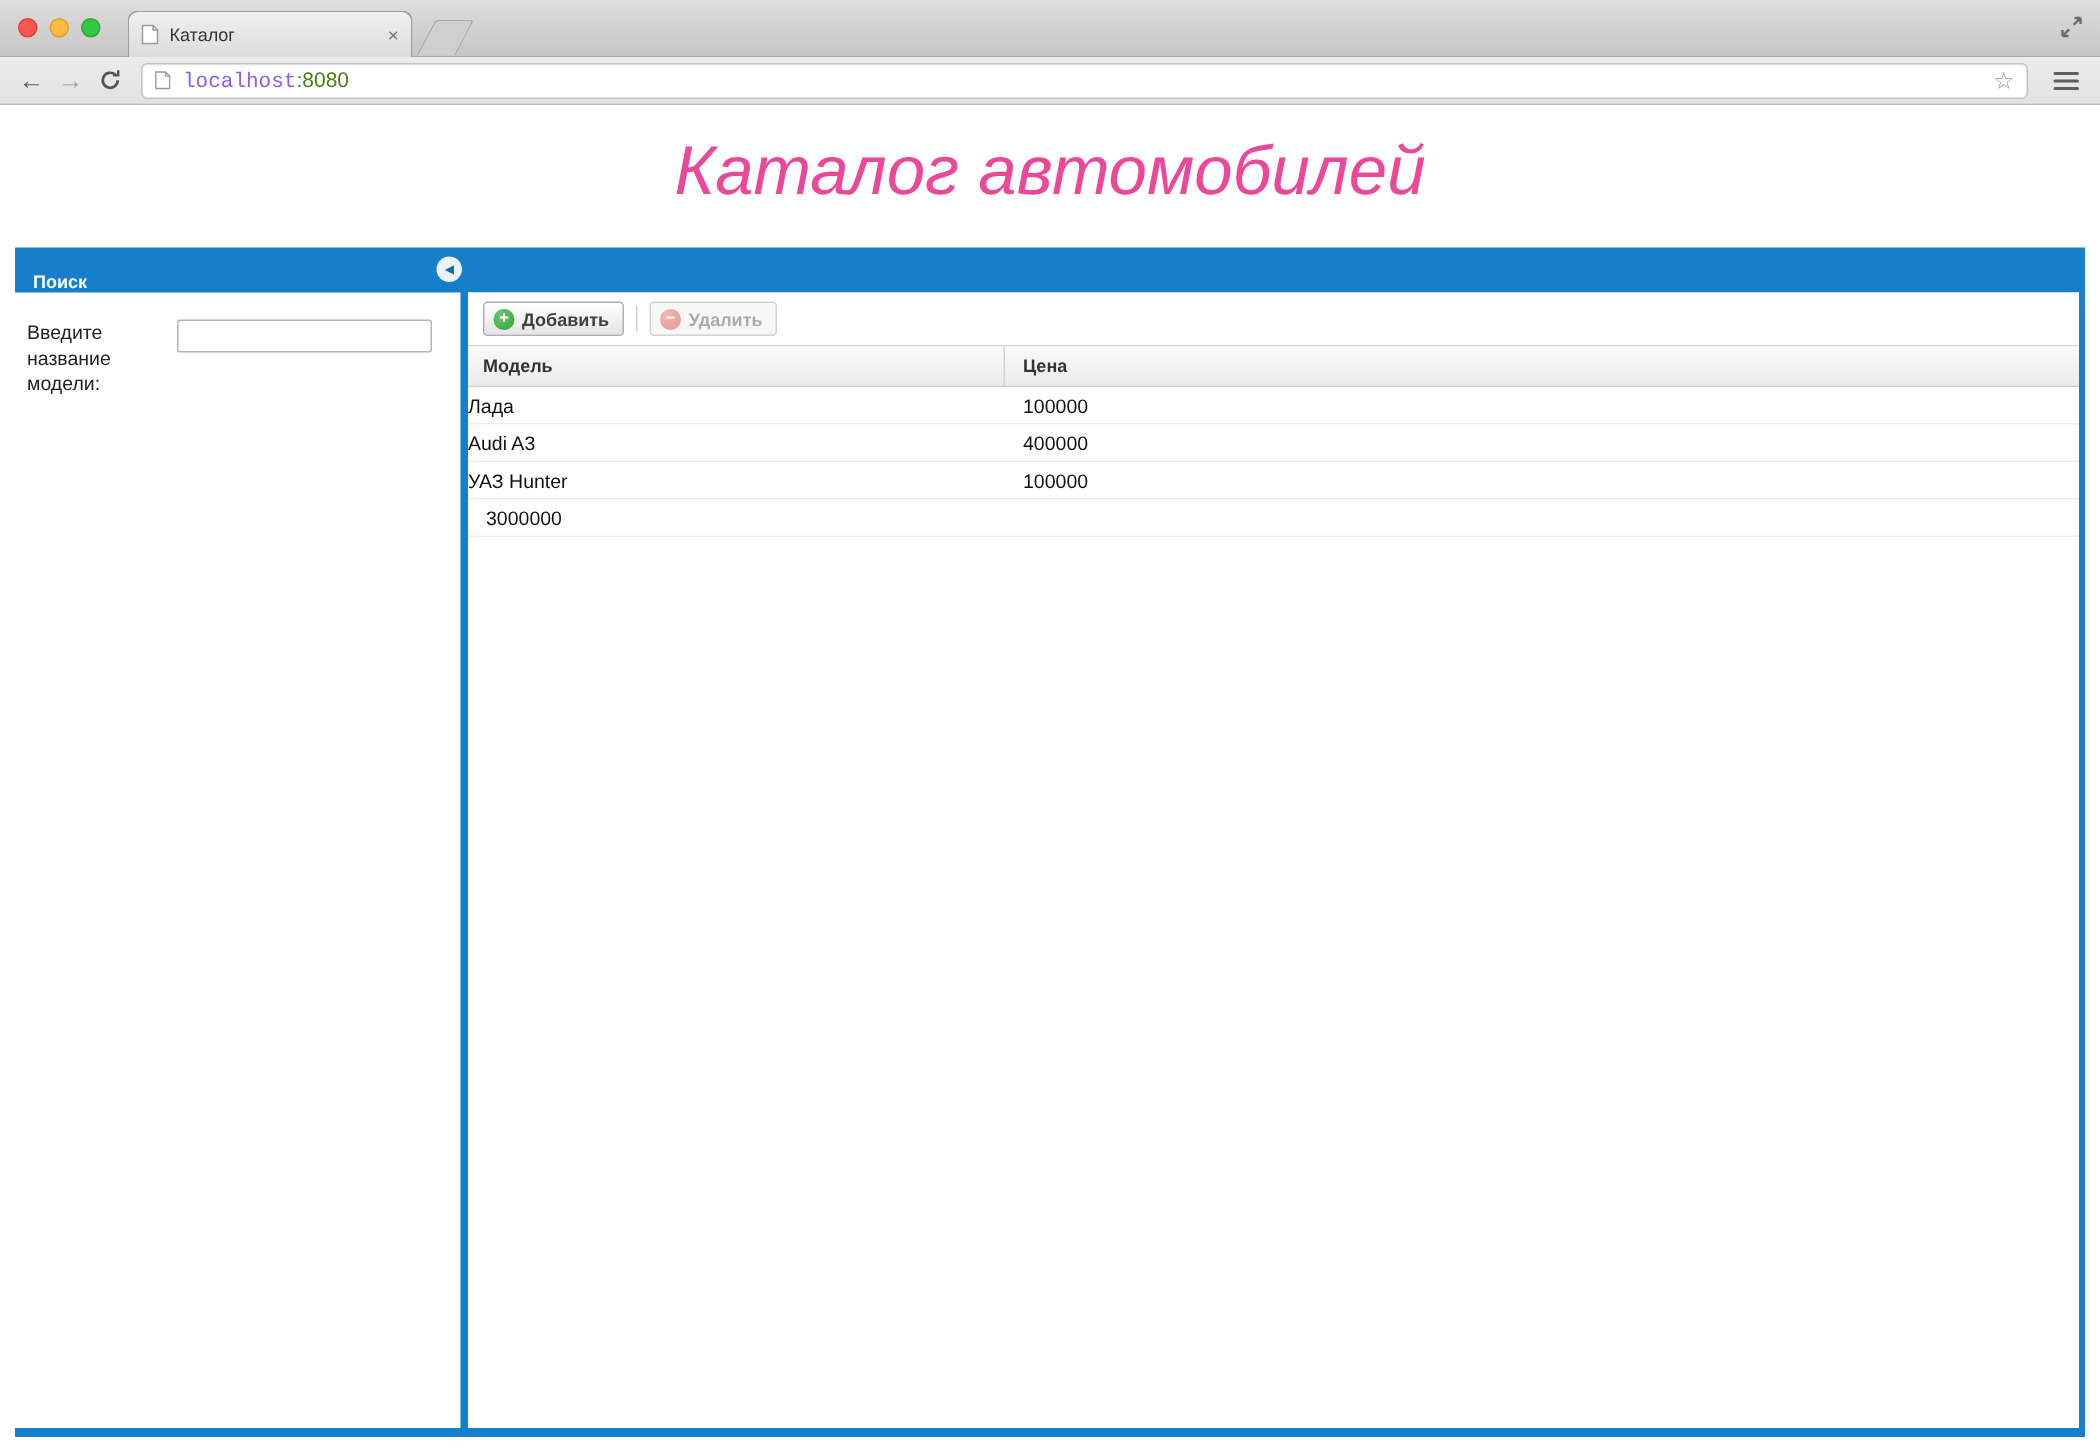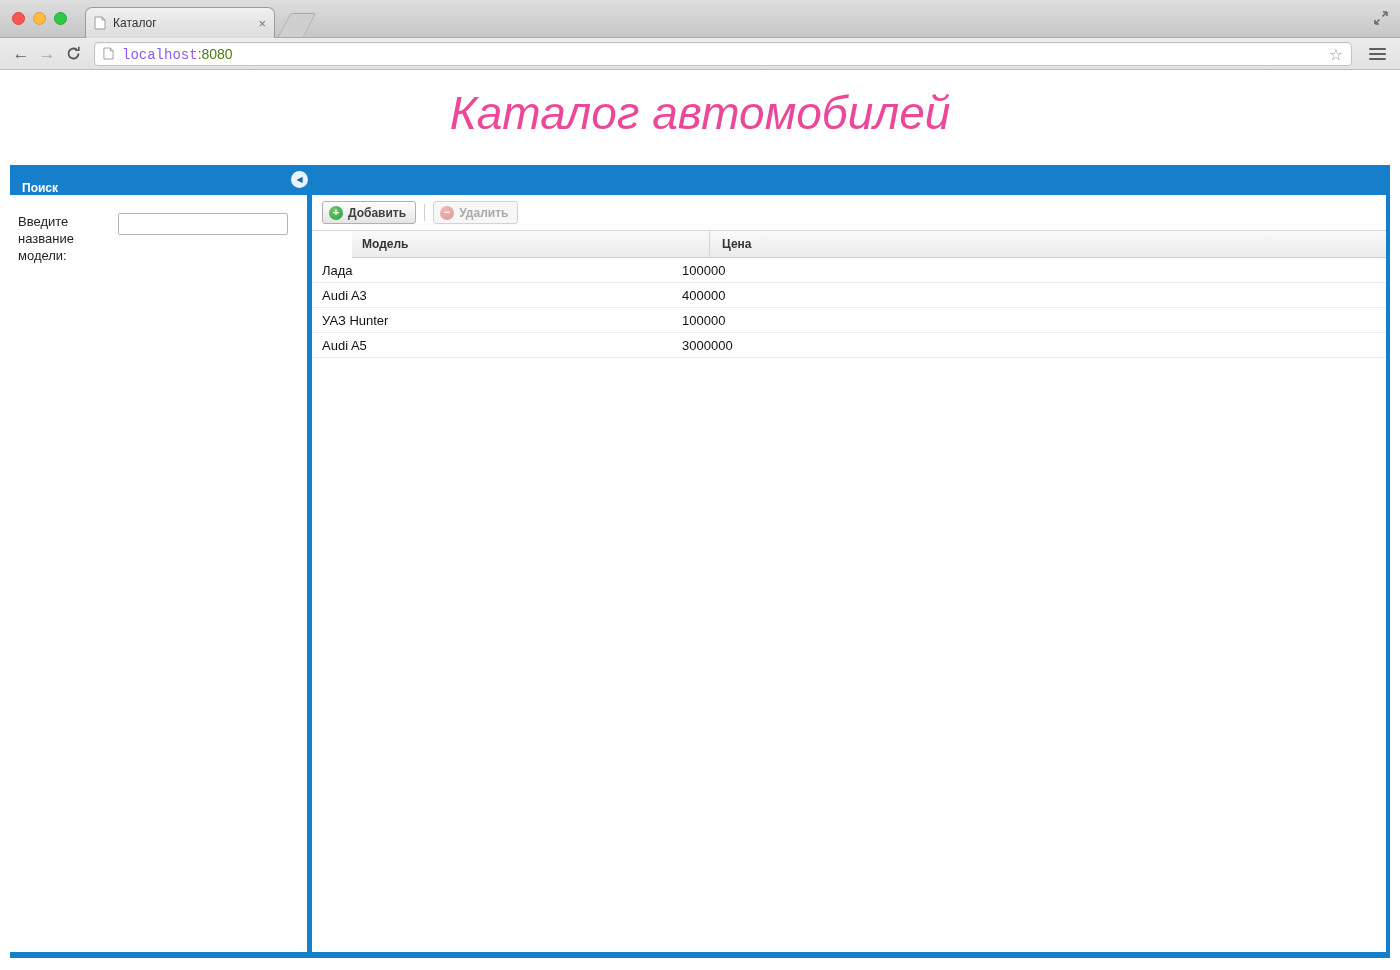--- a/index.html
+++ b/index.html
@@ -63,28 +63,28 @@
     border:1px solid #b0b0b0; border-radius:3px; background:linear-gradient(#fff,#e4e4e4);
     font-size:12px; font-weight:bold; color:#404040; }
   .tb-btn.disabled{ border-color:#d2d2d2; background:#f7f7f7; color:#ababab; }
   .ico-circle{ width:14px; height:14px; border-radius:50%; color:#fff; font-size:11px;
     font-weight:bold; line-height:13px; text-align:center; }
   .ico-add{ background:radial-gradient(circle at 35% 30%, #6cc96c, #2f9e38); }
   .ico-del{ background:radial-gradient(circle at 35% 30%, #ef7a74, #c93a34); opacity:.5; }
   .tb-sep{ width:1px; height:17px; background:#cfcfcf; }
 
   .grid-header{ display:flex; height:27px; background:linear-gradient(#fafafa,#ebebeb);
-    border-bottom:1px solid #cfcfcf;margin-left:40px; }
+    border-bottom:1px solid #cfcfcf; }
   .hcell{ display:flex; align-items:center; font-size:12px; font-weight:bold; color:#333; }
   .hcell.model{ width:358px; padding-left:10px; border-right:1px solid #d4d4d4; }
   .hcell.price{ flex:1; padding-left:12px; }
   .grid-body{ flex:1; overflow:hidden; }
   .grid-row{ display:flex; height:25px; border-bottom:1px solid #ededed; }
   .cell{ display:flex; align-items:center; font-size:13px; color:#111; }
-  .cell.model{ width:358px; padding-left:10px; }
+  .cell.model{ width:358px; }
   .cell.price{ flex:1; padding-left:12px; }
 
   svg{ display:block; }
 </style>
 </head>
 <body>
 
 <div class="tabstrip">
   <div class="traffic">
     <span class="light red"></span>
@@ -180,20 +180,19 @@
             </div>
             <div class="grid-row">
               <div class="cell model">Audi A3</div>
               <div class="cell price">400000</div>
             </div>
             <div class="grid-row">
               <div class="cell model">УАЗ Hunter</div>
               <div class="cell price">100000</div>
             </div>
             <div class="grid-row">
-              <div class="cell model">Audi A5</div>
               <div class="cell price">3000000</div>
             </div>
           </div>
       </div>
     </div>
   </div>
 </div>
 
 </body></html>

